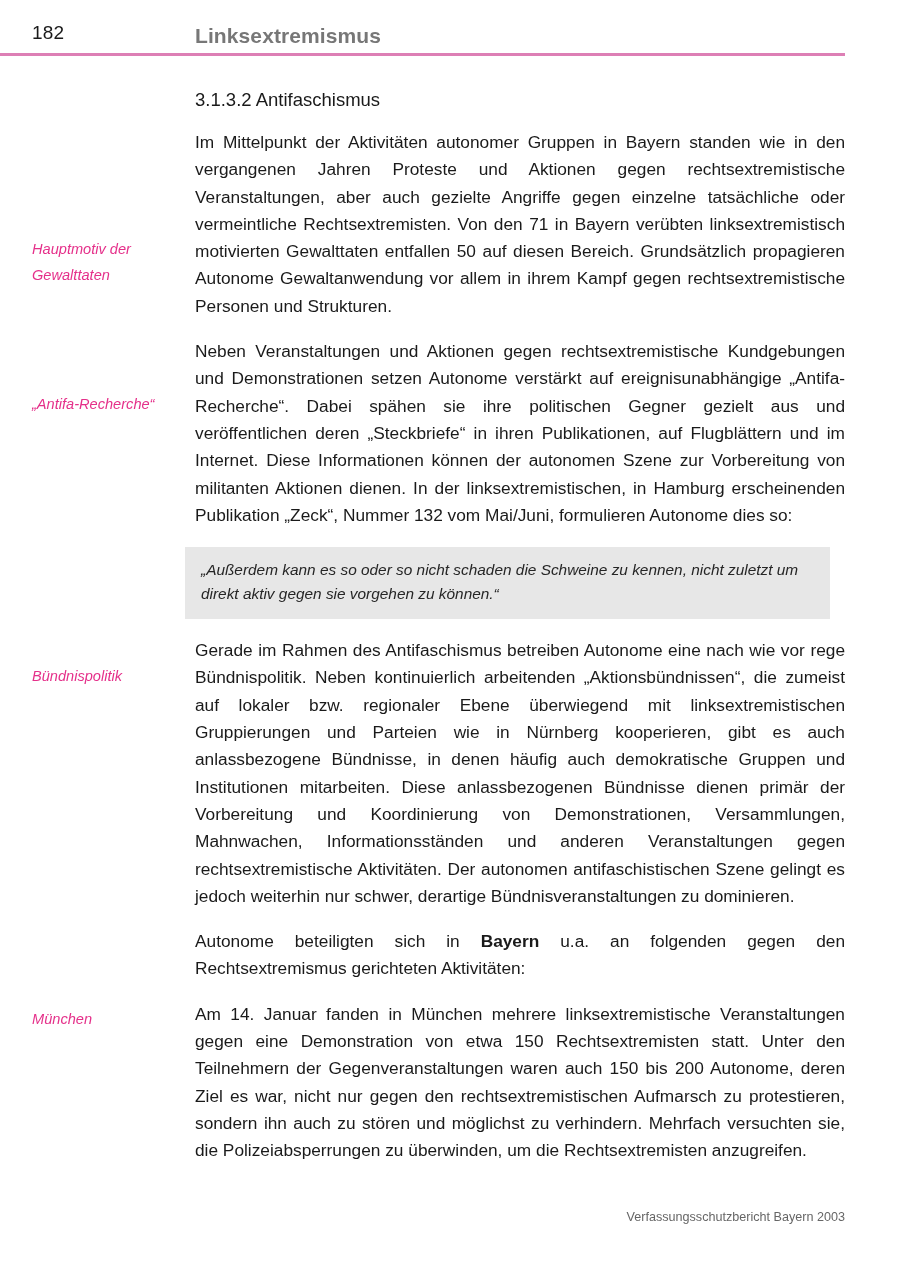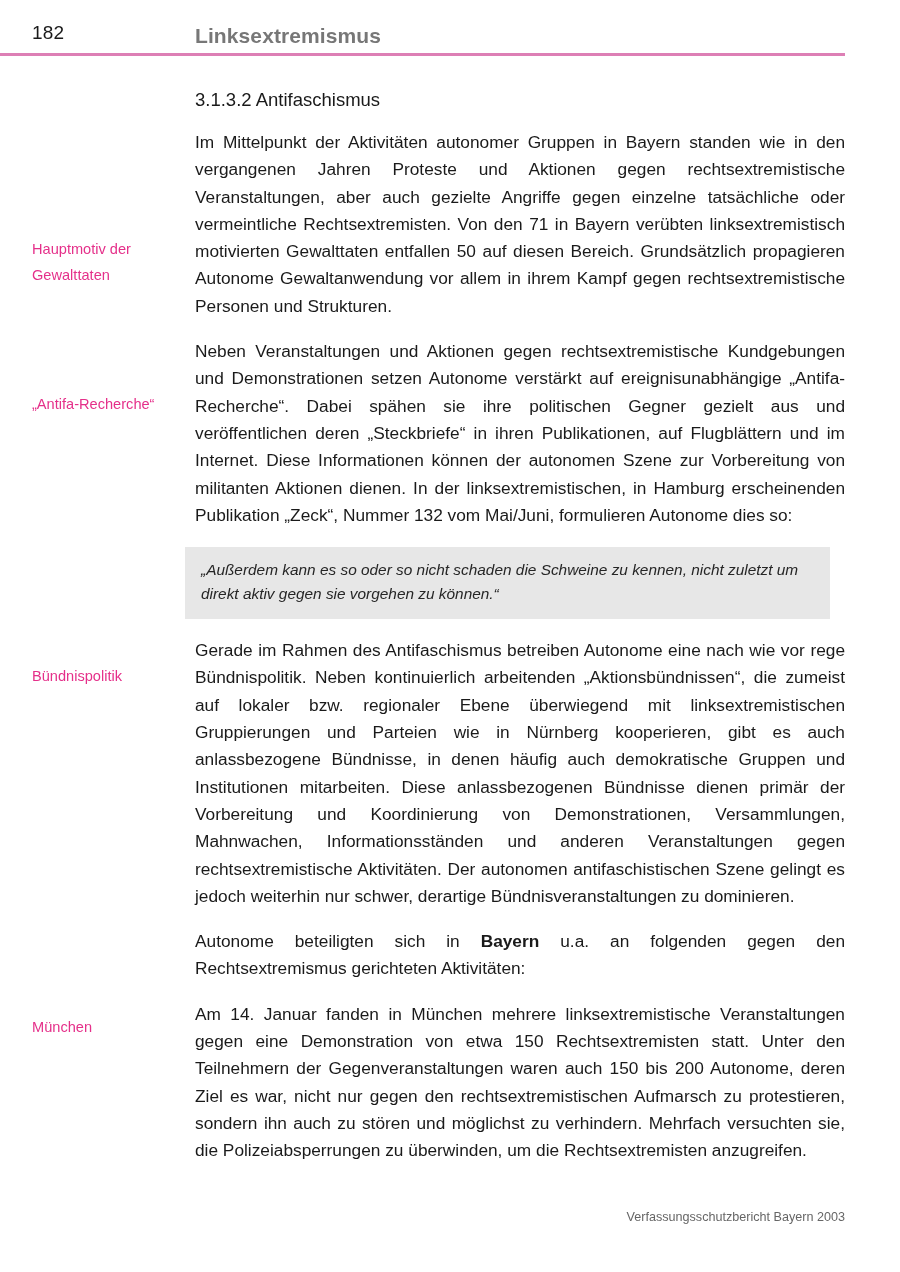--- a/index.html
+++ b/index.html
@@ -63,20 +63,21 @@
     position: relative;
     width: 900px;
     display: block;
   }
   .marginal {
     position: absolute;
     left: 32px;
     top: 0;
     width: 155px;
     font-size: 14.6px;
+    font-style: italic;
     line-height: 25.5px;
     color: #e5308a;
   }
   .marginal .mline { display: block; white-space: nowrap; }
 
   .column {
     margin-left: 195px;
     width: 650px;
   }
 
@@ -184,21 +185,21 @@
     </div>
   </div>
 
   <div class="block">
     <div class="column">
       <p class="para"><span>Autonome beteiligten sich in </span><b>Bayern</b><span> u.a. an folgenden gegen den Rechtsextremismus gerichteten Aktivitäten:</span></p>
     </div>
   </div>
 
   <div class="block">
-    <div class="marginal" style="top:14px">
+    <div class="marginal" style="top:6px">
       <span class="mline">München</span>
     </div>
     <div class="column">
       <p class="para last">Am 14. Januar fanden in München mehrere linksextremistische Veranstaltungen gegen eine Demonstration von etwa 150 Rechtsextremisten statt. Unter den Teilnehmern der Gegenveranstaltungen waren auch 150 bis 200 Autonome, deren Ziel es war, nicht nur gegen den rechtsextremistischen Aufmarsch zu protestieren, sondern ihn auch zu stören und möglichst zu verhindern. Mehrfach versuchten sie, die Polizeiabsperrungen zu überwinden, um die Rechtsextremisten anzugreifen.</p>
     </div>
   </div>
 
 </div>
 
 <div class="page-footer">

